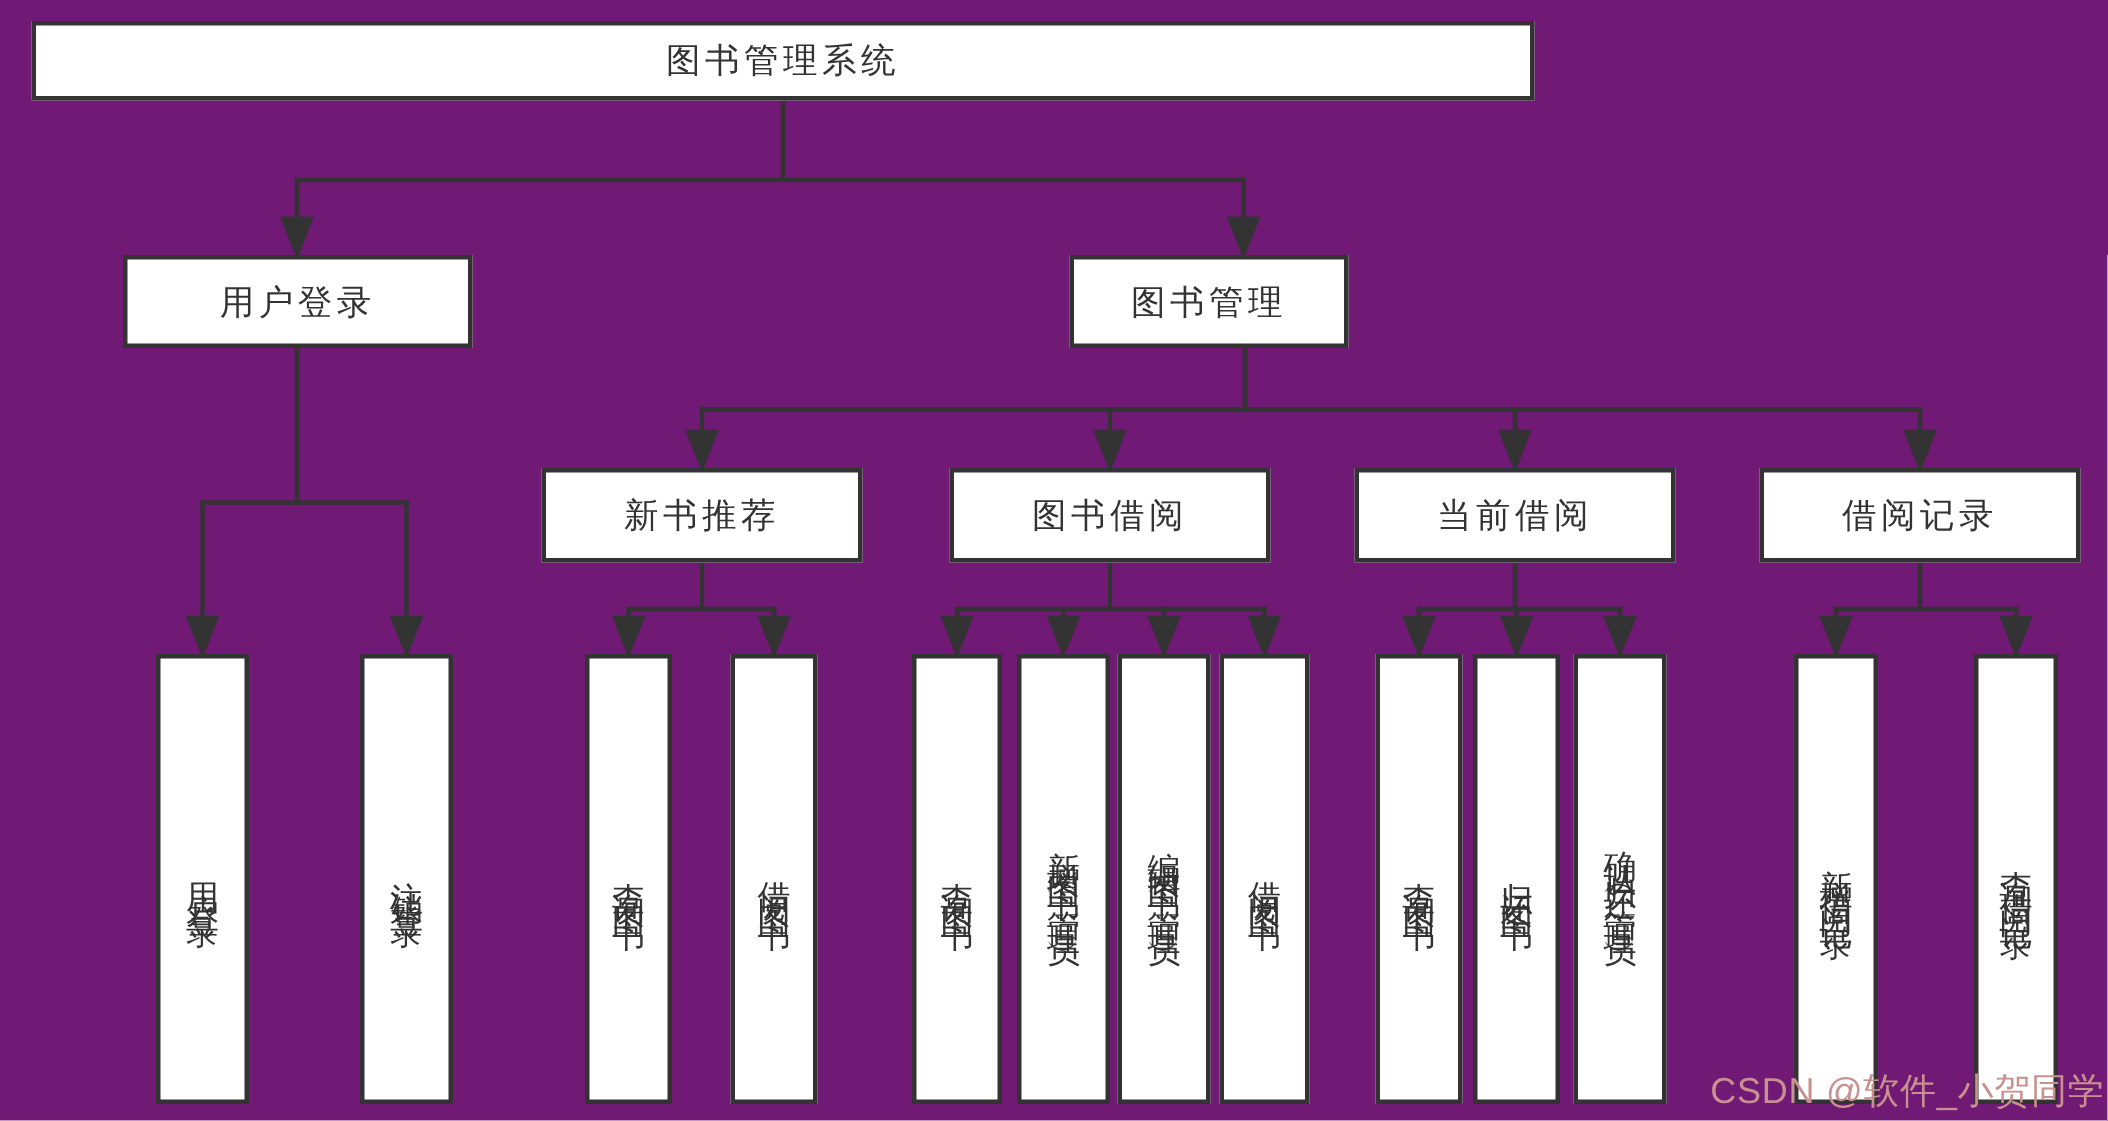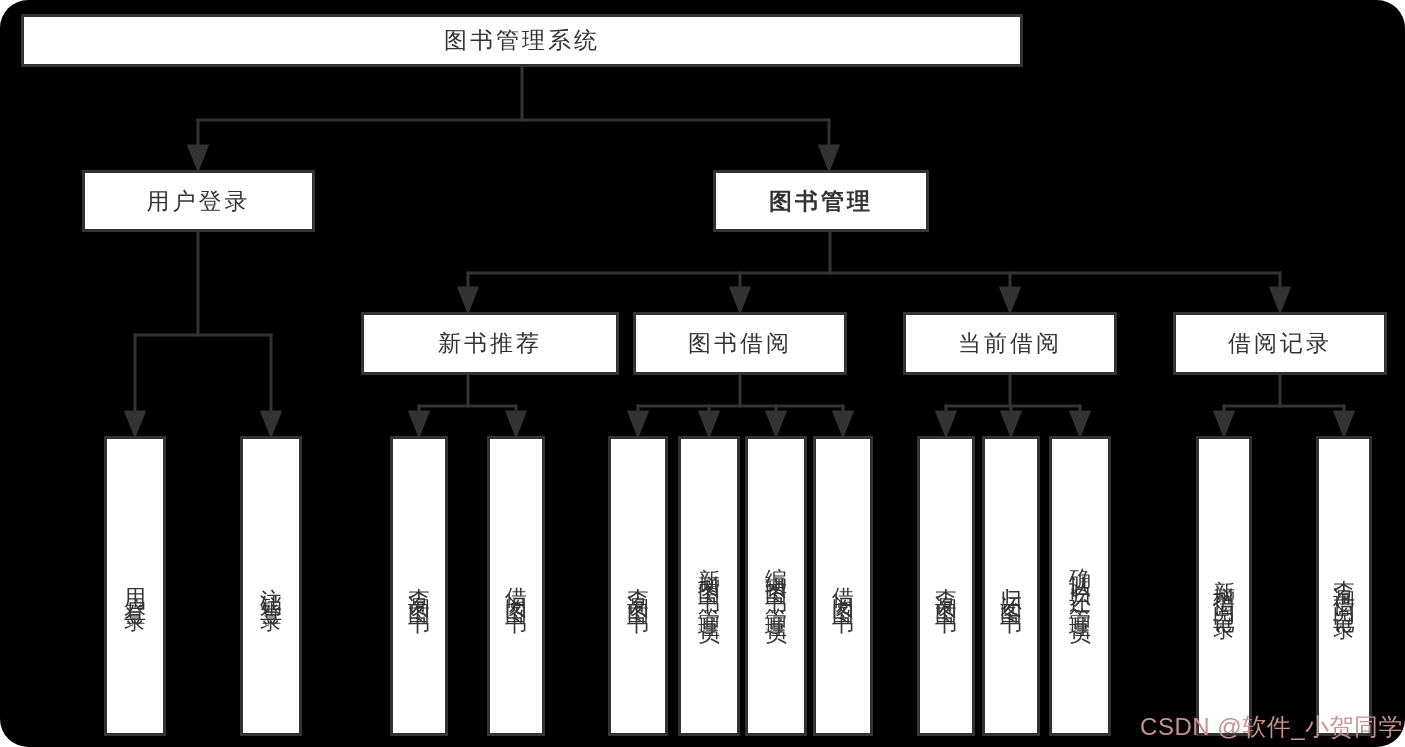--- a/index.html
+++ b/index.html
@@ -1,18 +1,18 @@
 <!DOCTYPE html>
 <html><head>
 <meta charset="utf-8">
 <style>
   html,body{margin:0;padding:0;background:#ffffff;}
   .stage{
-    position:relative;width:1405px;height:747px;background:#000000;overflow:hidden;
-    font-family:"Liberation Sans", sans-serif;color:#333333;border-radius:28px;
+    position:relative;width:1405px;height:747px;background:#701a75;overflow:hidden;
+    font-family:"Liberation Sans", sans-serif;color:#333333;
   }
   .stage svg{position:absolute;left:0;top:0;}
   .hnode{
     position:absolute;box-sizing:border-box;border:3px solid #333333;background:#ffffff;
     display:flex;align-items:center;justify-content:center;
     font-size:23px;letter-spacing:3px;white-space:nowrap;z-index:2;
   }
   .vnode{
     position:absolute;box-sizing:border-box;border:3px solid #333333;background:#ffffff;
     display:flex;align-items:center;justify-content:center;z-index:2;
@@ -98,23 +98,23 @@
         <line x1="1344" y1="404.5" x2="1344" y2="414"></line>
         <polygon points="1215,412 1233,412 1224,435"></polygon>
         <polygon points="1335,412 1353,412 1344,435"></polygon>
       </g>
     </g>
   </svg>
 
   <div class="hnode" style="left:21px;top:14px;width:1002px;height:53px;">图书管理系统</div>
 
   <div class="hnode" style="left:82px;top:170px;width:233px;height:62px;">用户登录</div>
-  <div class="hnode" style="left:713px;top:170px;width:216px;height:62px;font-weight:bold;">图书管理</div>
+  <div class="hnode" style="left:713px;top:170px;width:186px;height:62px;">图书管理</div>
 
-  <div class="hnode" style="left:361px;top:312px;width:258px;height:63px;">新书推荐</div>
+  <div class="hnode" style="left:361px;top:312px;width:214px;height:63px;">新书推荐</div>
   <div class="hnode" style="left:903px;top:312px;width:214px;height:63px;">当前借阅</div>
   <div class="hnode" style="left:633px;top:312px;width:214px;height:63px;">图书借阅</div>
   <div class="hnode" style="left:1173px;top:312px;width:214px;height:63px;">借阅记录</div>
 
   <div class="vnode" style="left:104px;top:436px;width:62px;height:300px;">
     <span class="vtext">用户登录</span>
   </div>
   <div class="vnode" style="left:240px;top:436px;width:62px;height:300px;">
     <span class="vtext">注销登录</span>
   </div>

